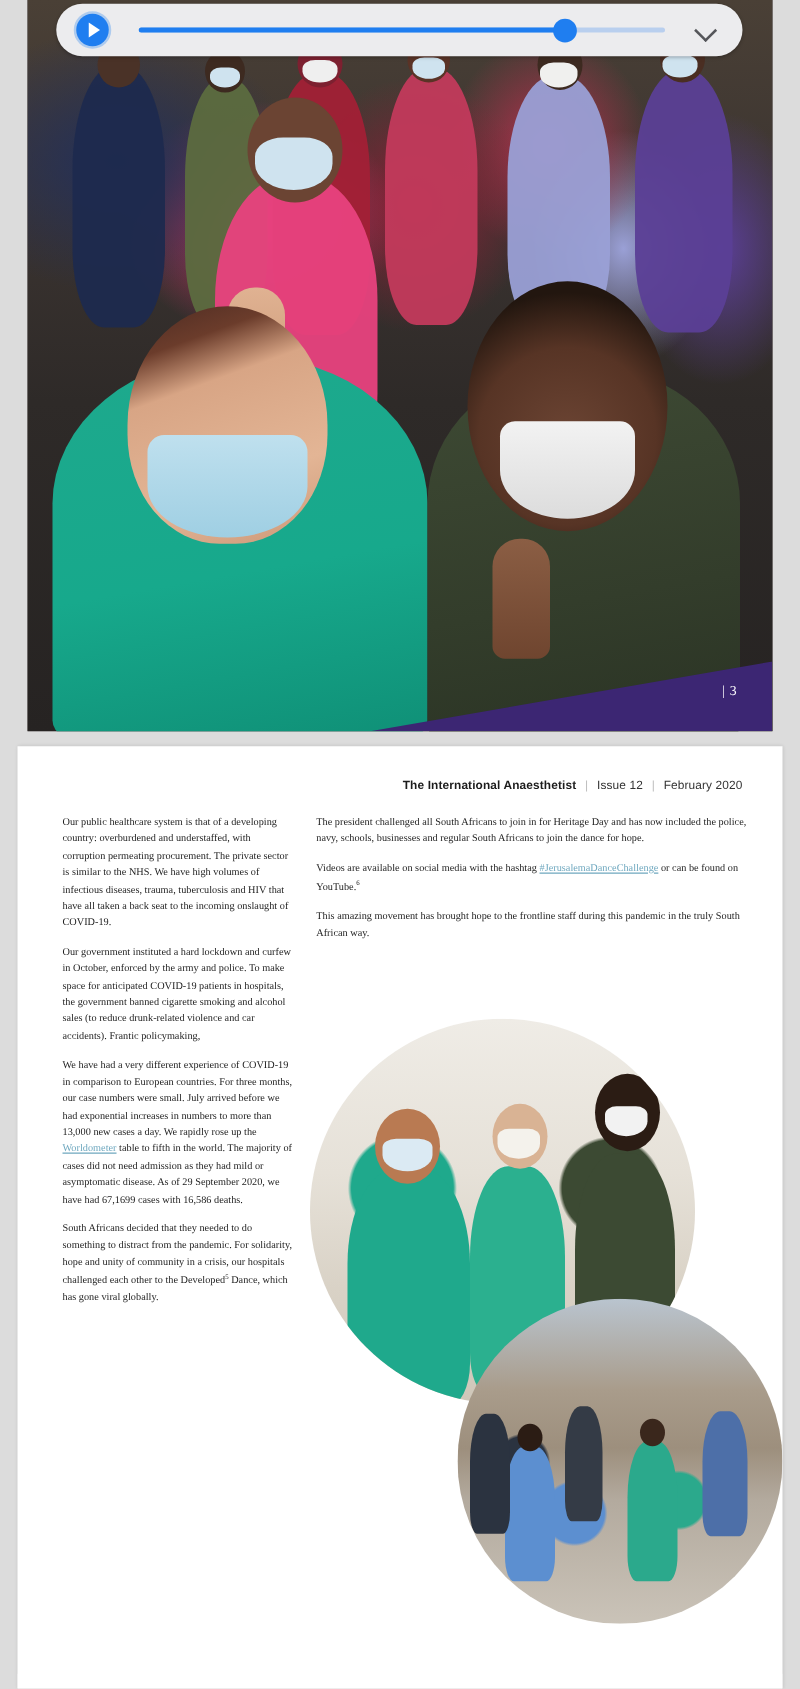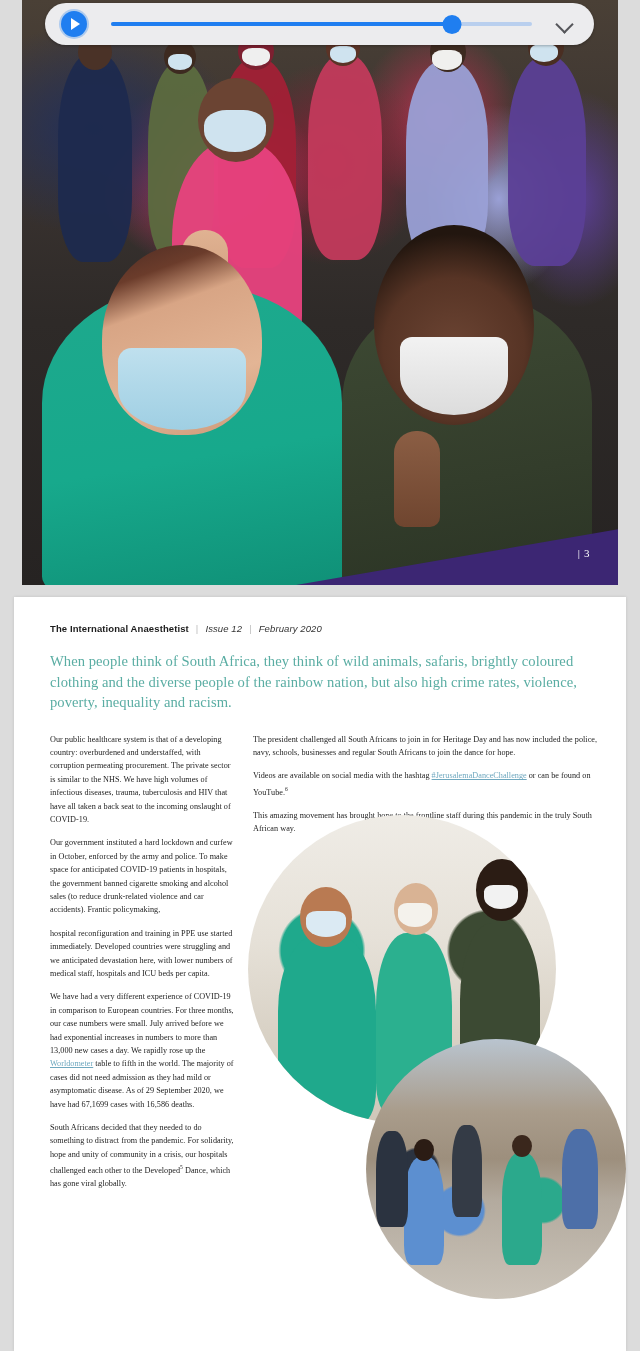--- a/index.html
+++ b/index.html
@@ -130,25 +130,25 @@
   .doc-page {
     position:absolute; left:14px; top:597px; width:612px; height:754px;
     background:#ffffff;
     box-shadow:0 0 3px rgba(0,0,0,.12);
     overflow:hidden;
   }
   .doc-inner { position:relative; padding:26px 32px 0 36px; }
 
   .masthead {
     font-size:9.5px; color:#1c1c1c; letter-spacing:.1px;
-    display:flex; align-items:center; gap:7px; margin-bottom:17px;
+    display:flex; align-items:center; gap:7px; margin-bottom:17px;justify-content:flex-end;
   }
   .masthead .title { font-weight:bold; }
   .masthead .sep { color:#bdbdbd; }
-  .masthead .meta { color:#333;font-style:italic; }
+  .masthead .meta { color:#333; }
 
   .lede {
     font-size:14.6px; line-height:20.5px; color:#5aada3;
     font-family:"Liberation Serif", serif;
     letter-spacing:.05px; margin:0 0 20px 0; max-width:556px;
   }
 
   .cols { display:flex; gap:19px; position:relative; }
   .col-left { width:184px; flex:0 0 184px; }
   .col-right { width:352px; flex:0 0 352px; }
@@ -256,28 +256,26 @@
     <div class="doc-inner">
 
       <div class="masthead">
         <span class="title">The International Anaesthetist</span>
         <span class="sep">|</span>
         <span class="meta">Issue 12</span>
         <span class="sep">|</span>
         <span class="meta">February 2020</span>
       </div>
 
-      <p class="lede">When people think of South Africa, they think of wild animals, safaris, brightly coloured clothing and the diverse people of the rainbow nation, but also high crime rates, violence, poverty, inequality and racism.</p>
 
       <div class="cols">
 
         <div class="col-left">
           <p class="body-p">Our public healthcare system is that of a developing country: overburdened and understaffed, with corruption permeating procurement. The private sector is similar to the NHS. We have high volumes of infectious diseases, trauma, tuberculosis and HIV that have all taken a back seat to the incoming onslaught of COVID-19.</p>
           <p class="body-p">Our government instituted a hard lockdown and curfew in October, enforced by the army and police. To make space for anticipated COVID-19 patients in hospitals, the government banned cigarette smoking and alcohol sales (to reduce drunk-related violence and car accidents). Frantic policymaking,</p>
-          <p class="body-p">hospital reconfiguration and training in PPE use started immediately. Developed countries were struggling and we anticipated devastation here, with lower numbers of medical staff, hospitals and ICU beds per capita.</p>
           <p class="body-p">
             <span>We have had a very different experience of COVID-19 in comparison to European countries. For three months, our case numbers were small. July arrived before we had exponential increases in numbers to more than 13,000 new cases a day. We rapidly rose up the </span><a class="link" href="#">Worldometer</a><span> table to fifth in the world. The majority of cases did not need admission as they had mild or asymptomatic disease. As of 29 September 2020, we have had 67,1699 cases with 16,586 deaths.</span>
           </p>
           <p class="body-p">
             <span>South Africans decided that they needed to do something to distract from the pandemic. For solidarity, hope and unity of community in a crisis, our hospitals challenged each other to the Developed</span><span class="sup">5</span><span> Dance, which has gone viral globally.</span>
           </p>
         </div>
 
         <div class="col-right">
           <p class="body-p">The president challenged all South Africans to join in for Heritage Day and has now included the police, navy, schools, businesses and regular South Africans to join the dance for hope.</p>

